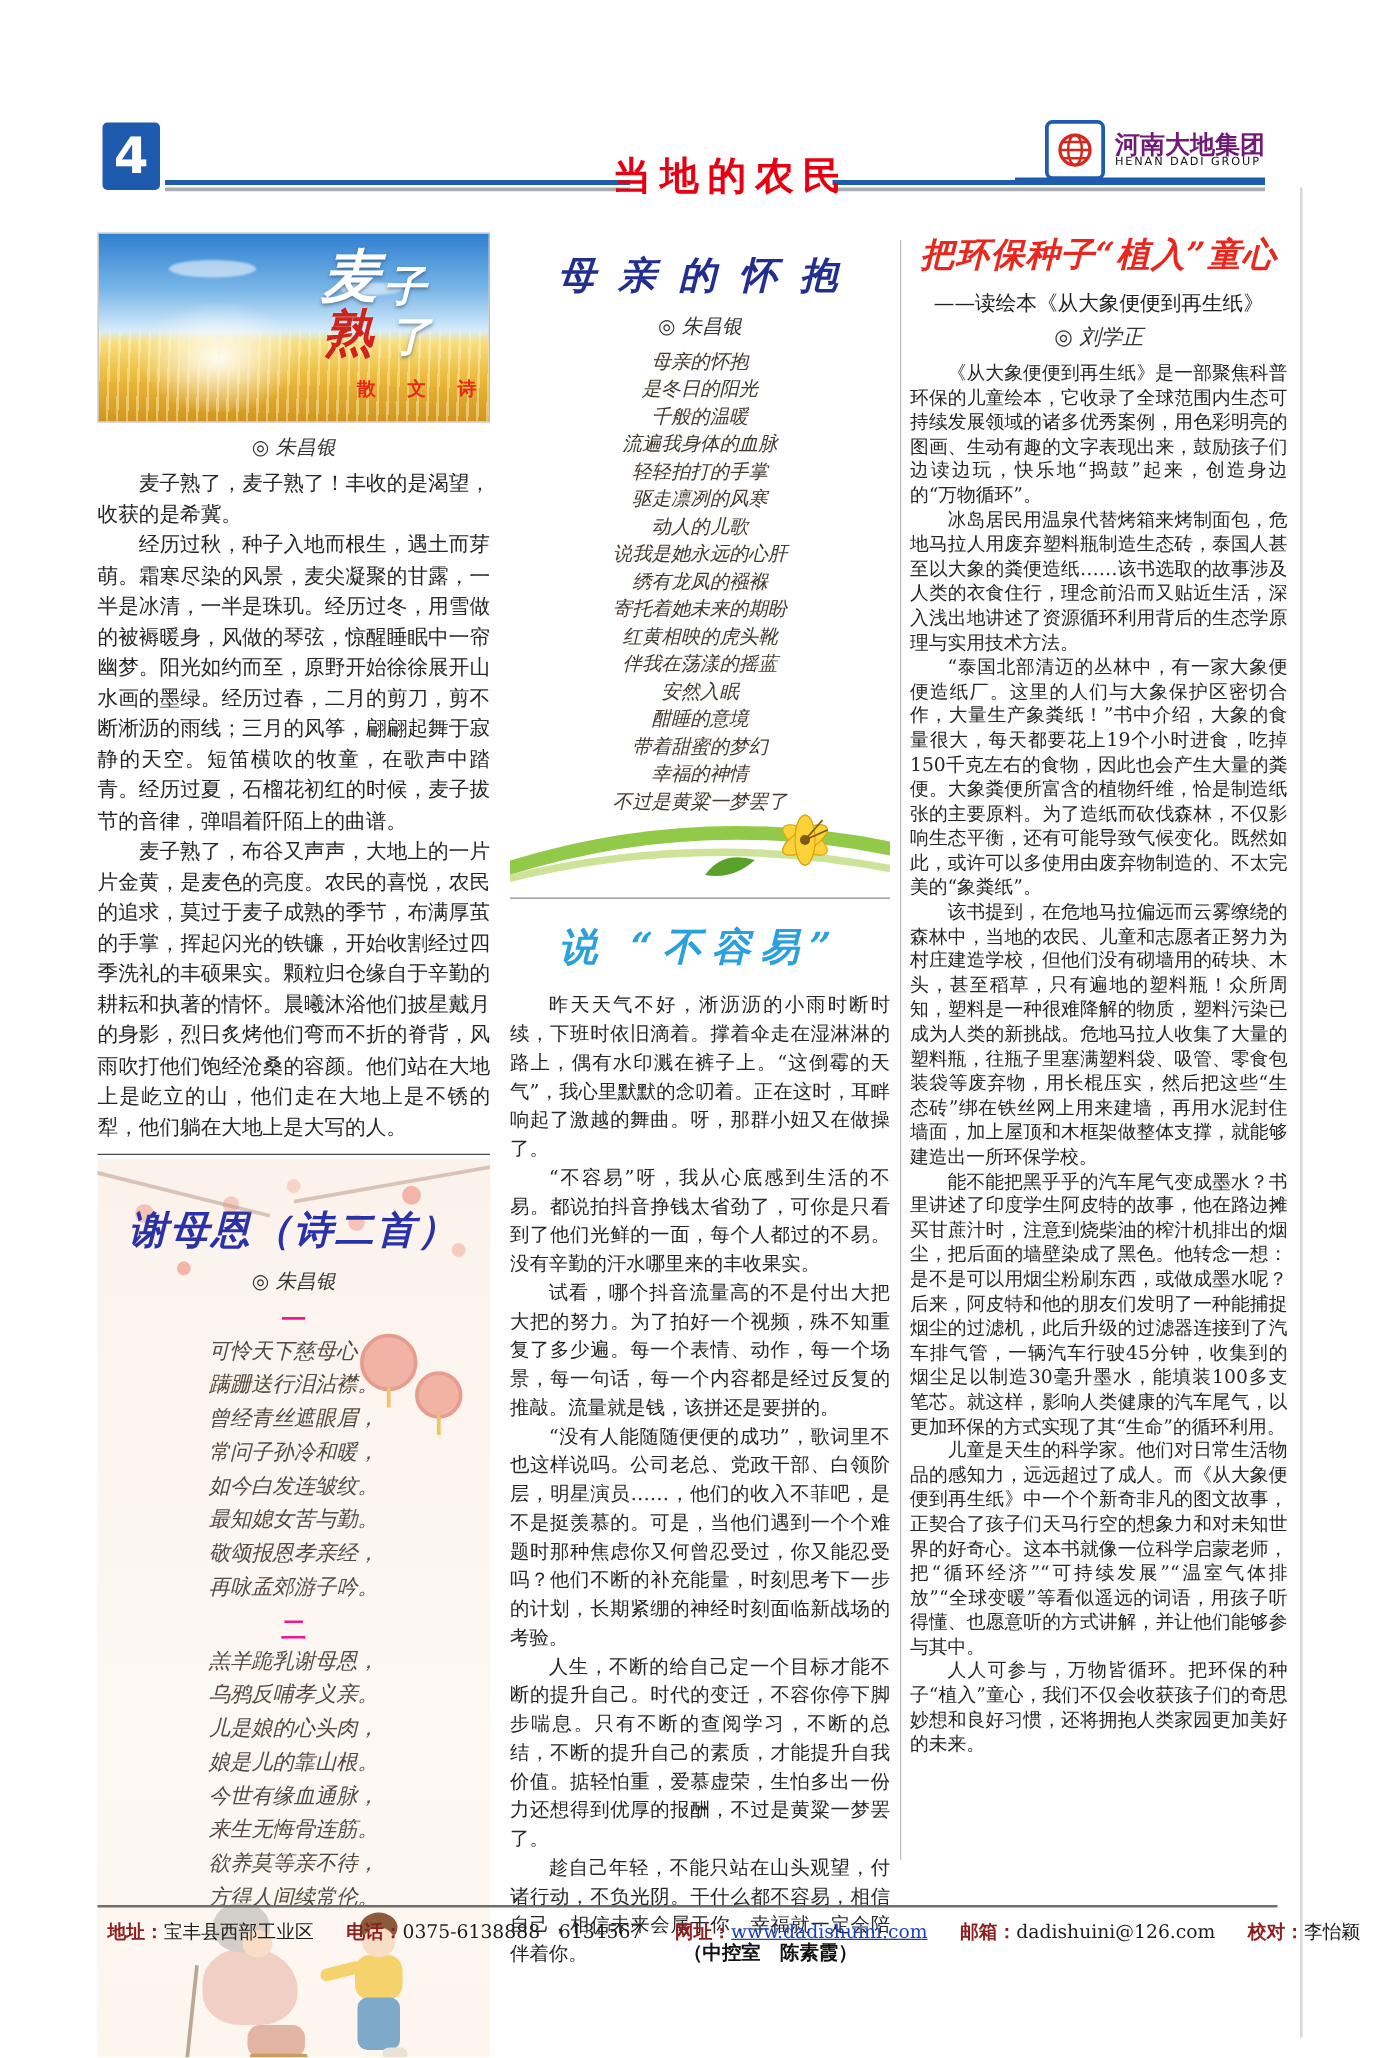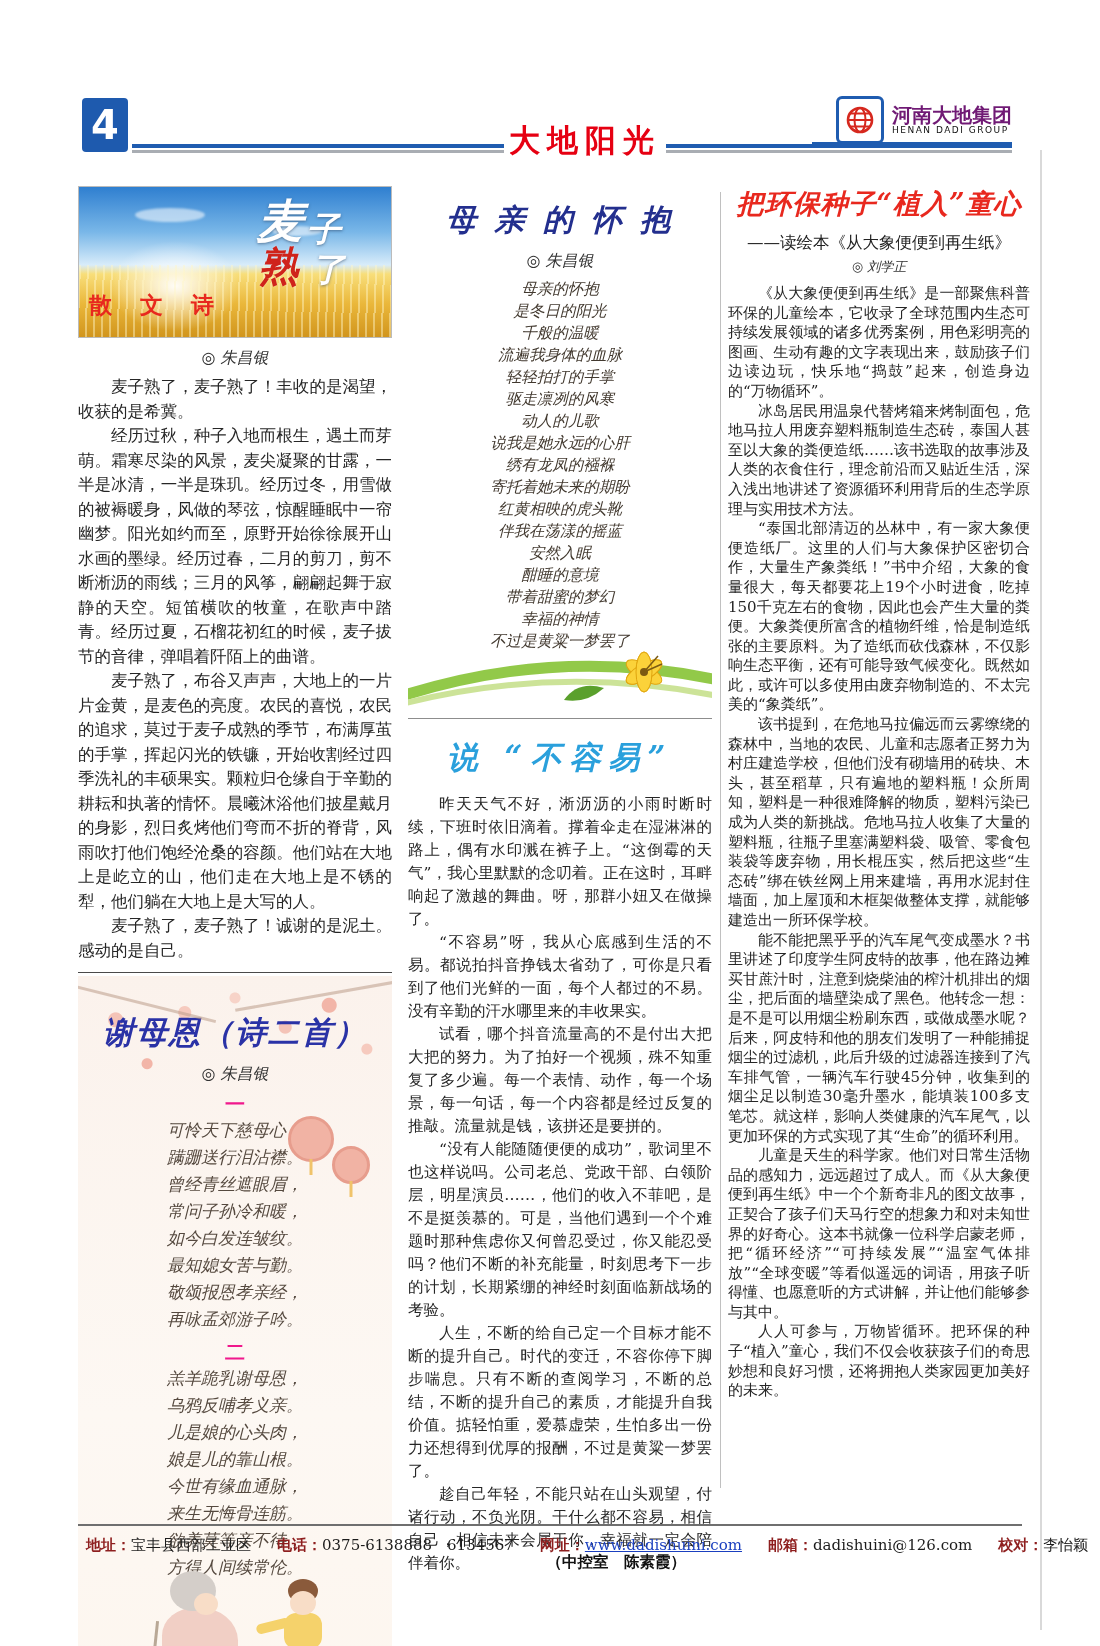--- a/index.html
+++ b/index.html
@@ -35,22 +35,22 @@
          background:repeating-linear-gradient(92deg,rgba(255,246,200,.45) 0 2px,rgba(0,0,0,0) 2px 8px);}
   .sun{position:absolute;left:10%;top:36%;width:130px;height:90px;
        background:radial-gradient(closest-side,rgba(255,255,255,.95),rgba(255,255,255,0));}
   .cloud{position:absolute;background:rgba(255,255,255,.55);border-radius:50%;filter:blur(1px);}
   .photo-title{position:absolute;top:8px;left:57%;width:110px;height:112px;}
   .pt{position:absolute;font-weight:bold;color:#fff;text-shadow:0 1px 3px rgba(40,60,90,.55);font-style:italic;}
   .pt:nth-child(1){font-size:46px;left:0;top:-4px;}
   .pt:nth-child(2){font-size:34px;left:50px;top:12px;}
   .pt:nth-child(3){font-size:40px;color:#cf231b;left:2px;top:44px;text-shadow:0 0 2px rgba(255,255,255,.5);}
   .pt:nth-child(4){font-size:34px;left:54px;top:52px;}
-  .photo-badge{position:absolute;left:0;right:0;bottom:16px;text-align:left;color:#e8281e;
-               font-weight:bold;font-size:23px;letter-spacing:10px;text-indent:10px;}
+  .photo-badge{position:absolute;left:0;right:0;bottom:16px;text-align:right;color:#e8281e;
+               font-weight:bold;font-size:15px;letter-spacing:10px;text-indent:10px;}
   
   .byline{text-align:center;font-size:16px;color:#333;margin:10px 0 6px;font-style:italic;}
   .essay p{margin:0;font-size:16.5px;line-height:24.5px;text-align:justify;text-indent:2em;color:#262626;}
   .thin-rule{border-top:1.5px solid #4a4a4a;margin-top:9px;}
   
   .poembox{position:relative;margin-top:3px;height:731px;text-align:center;overflow:hidden;
      background:
        radial-gradient(circle at 12% 6%,#f4c3b7 0 7px,rgba(0,0,0,0) 8px),
        radial-gradient(circle at 22% 12%,#f2b5a8 0 5px,rgba(0,0,0,0) 6px),
        radial-gradient(circle at 34% 5%,#f6cabe 0 6px,rgba(0,0,0,0) 7px),
@@ -91,41 +91,41 @@
   .m-poem .line{font-size:15.5px;line-height:22px;text-align:center;color:#42392f;font-style:italic;}
   .ribbon{position:relative;height:74px;margin-top:-14px;}
   .mid-rule{border-top:1px solid #8d8d8d;margin:6px 0 0;}
   .c-title{font-size:31px;font-weight:bold;font-style:italic;color:#2aa0dc;text-align:center;
            letter-spacing:8px;margin:18px 0 14px;}
   .essay-m p{margin:0;font-size:15.5px;line-height:23px;text-align:justify;text-indent:2em;color:#262626;}
   .attribution{font-weight:bold;font-size:15.5px;text-align:right;padding-right:26px;margin-top:-23px;color:#111;}
   
   .r-title{font-size:27px;font-weight:bold;font-style:italic;color:#e8281e;text-align:center;letter-spacing:1px;}
   .r-sub{font-size:16.5px;text-align:center;color:#222;margin-top:10px;}
-  .r-author{font-size:13px;text-align:center;color:#333;margin:4px 0 8px;font-style:italic;}
+  .r-author{font-size:17px;text-align:center;color:#333;margin:4px 0 8px;font-style:italic;}
   .essay-r p{margin:0;font-size:15px;line-height:19.6px;text-align:justify;text-indent:2em;color:#262626;}
   
   .footer-rule{position:absolute;left:78px;top:1524px;width:944px;height:2px;background:#6f6f6f;}
   .footer{position:absolute;left:86px;top:1536px;width:940px;display:flex;gap:26px;
           font-size:15px;align-items:baseline;white-space:nowrap;}
   .f-label{color:#8e1f1f;font-weight:bold;}
   .f-val{color:#1c1c1c;}
   .f-link{color:#1a3fbf;text-decoration:underline;cursor:pointer;}
 </style>
 </head>
 <body>
 
 <div class="page">
 
   <div class="page-num">4</div>
   <div class="rule-blue" style="left:132px;top:144px;width:372px;"></div>
   <div class="rule-gray" style="left:132px;top:150px;width:372px;"></div>
   <div class="rule-blue" style="left:666px;top:144px;width:346px;"></div>
   <div class="rule-gray" style="left:666px;top:150px;width:346px;"></div>
-  <div class="masthead">大地阳光</div>
+  <div class="masthead">当地的农民</div>
 
   <div class="logo">
     <div class="logo-box">
       <svg width="30" height="30" viewBox="0 0 30 30">
         <circle cx="15" cy="15" r="12" fill="none" stroke="#d6281e" stroke-width="2.6"></circle>
         <ellipse cx="15" cy="15" rx="5.5" ry="12" fill="none" stroke="#d6281e" stroke-width="2"></ellipse>
         <line x1="3" y1="15" x2="27" y2="15" stroke="#d6281e" stroke-width="2"></line>
         <line x1="5" y1="8.5" x2="25" y2="8.5" stroke="#d6281e" stroke-width="2"></line>
         <line x1="5" y1="21.5" x2="25" y2="21.5" stroke="#d6281e" stroke-width="2"></line>
       </svg>
@@ -154,21 +154,20 @@
         </div>
       <div class="photo-badge">散 文 诗</div>
     </div>
 
     <div class="byline">◎ 朱昌银</div>
 
     <div class="essay">
         <p>麦子熟了，麦子熟了！丰收的是渴望，收获的是希冀。</p>
         <p>经历过秋，种子入地而根生，遇土而芽萌。霜寒尽染的风景，麦尖凝聚的甘露，一半是冰清，一半是珠玑。经历过冬，用雪做的被褥暖身，风做的琴弦，惊醒睡眠中一帘幽梦。阳光如约而至，原野开始徐徐展开山水画的墨绿。经历过春，二月的剪刀，剪不断淅沥的雨线；三月的风筝，翩翩起舞于寂静的天空。短笛横吹的牧童，在歌声中踏青。经历过夏，石榴花初红的时候，麦子拔节的音律，弹唱着阡陌上的曲谱。</p>
         <p>麦子熟了，布谷又声声，大地上的一片片金黄，是麦色的亮度。农民的喜悦，农民的追求，莫过于麦子成熟的季节，布满厚茧的手掌，挥起闪光的铁镰，开始收割经过四季洗礼的丰硕果实。颗粒归仓缘自于辛勤的耕耘和执著的情怀。晨曦沐浴他们披星戴月的身影，烈日炙烤他们弯而不折的脊背，风雨吹打他们饱经沧桑的容颜。他们站在大地上是屹立的山，他们走在大地上是不锈的犁，他们躺在大地上是大写的人。</p>
-        <p>麦子熟了，麦子熟了！诚谢的是泥土。感动的是自己。</p>
       </div>
 
     <div class="thin-rule"></div>
 
     <div class="poembox">
       <div class="branch branch1"></div>
       <div class="branch branch2"></div>
       <div class="lantern lan1"></div>
       <div class="lantern lan2"></div>
       <div class="ptitle">谢母恩（诗二首）</div>

